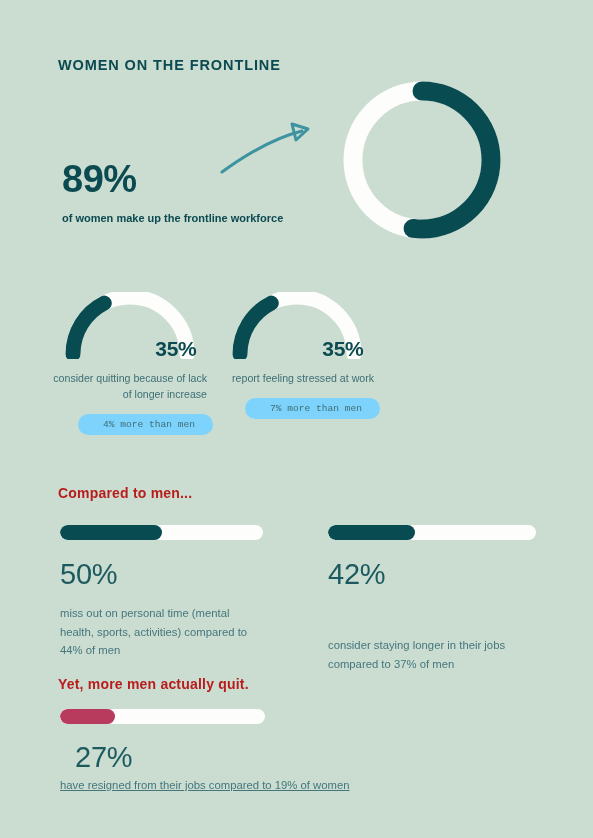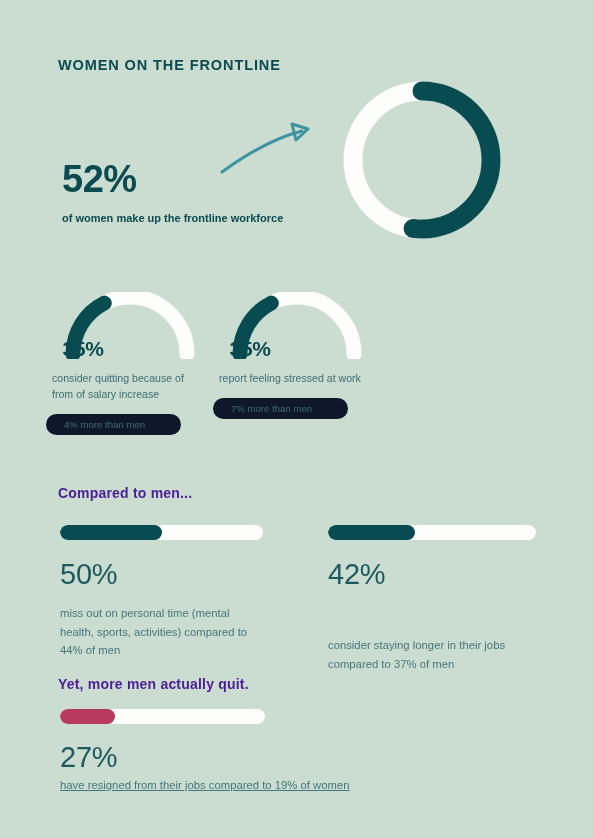--- a/index.html
+++ b/index.html
@@ -31,45 +31,46 @@
   }
 
   
   .arrow { position:absolute; left:218px; top:122px; }
 
   
   .donut { position:absolute; left:337px; top:72px; }
 
   
   .gauges { position:absolute; left:0; top:292px; width:593px; height:145px; }
-  .gauge-cell { position:absolute; width:167px; text-align:left; }
+  .gauge-cell { position:absolute; width:167px; text-align:right; }
   .gauge-cell.g0 { left:46px; }
   .gauge-cell.g1 { left:213px; }
   .gauge-cell.g2 { left:379px; }
   .gauge-arcwrap { position:relative; width:134px; height:67px; margin:0 auto; }
   .gauge-arcwrap svg { display:block; }
   .gauge-val {
     position:absolute; left:0; right:0; bottom:-2px;
     font-size:21px; font-weight:bold; color:#0B4A51;
     letter-spacing:-0.3px;
   }
   .gauge-cap {
     margin-top:12px; font-size:10.6px; color:#3E6E75;
     line-height:1.5; padding:0 6px;
   }
   .gauge-pill {
     display:inline-block; margin-top:11px;
-    background:#0f172a; border-radius:11px;
+    background:#7dd3fc; border-radius:11px;
     padding:5px 18px; font-size:9.6px; color:#3E6E75;
     min-width:135px;
+    font-family:Liberation Mono, monospace;
   }
 
   
   .sec-head {
-    position:absolute; font-size:14px; font-weight:bold; color:#4c1d95;
+    position:absolute; font-size:14px; font-weight:bold; color:#b91c1c;
     letter-spacing:0.2px;
   }
   .sec-head.h1 { left:58px; top:485px; }
   .sec-head.h2 { left:58px; top:676px; }
 
   .bar {
     position:absolute; height:15px; border-radius:8px;
     background:#FDFDFB; overflow:hidden;
   }
   .bar > span {
@@ -78,37 +79,37 @@
   .bar.b1 { left:60px; top:525px; width:203px; }
   .bar.b2 { left:328px; top:525px; width:208px; }
   .bar.b3 { left:60px; top:709px; width:205px; }
 
   .big-pct {
     position:absolute; font-size:29px; font-weight:300;
     color:#1D5A60; letter-spacing:-0.2px;
   }
   .big-pct.p1 { left:60px; top:558px; }
   .big-pct.p2 { left:328px; top:558px; }
-  .big-pct.p3 { left:60px; top:741px; }
+  .big-pct.p3 { left:75px; top:741px; }
 
   .body-txt {
     position:absolute; font-size:11.3px; color:#45767C; line-height:1.65;
   }
   .body-txt.t1 { left:60px; top:596px; width:205px;margin-top:8px; }
   .body-txt.t2 { left:328px; top:596px; width:215px;margin-top:40px; }
   .body-txt.t3 { left:60px; top:776px; width:330px;text-decoration:underline; }
 </style>
 </head>
 <body>
 
 <div class="page">
 
   <div class="title">WOMEN ON THE FRONTLINE</div>
 
-  <div class="hero-pct">52%</div>
+  <div class="hero-pct">89%</div>
   <div class="hero-sub">of women make up the frontline workforce</div>
 
   <div class="arrow">
     <svg width="98" height="56" viewBox="0 0 98 56">
       <path d="M4 50 C 26 34, 56 16, 84 9" fill="none" stroke="#3D93A0" stroke-width="3" stroke-linecap="round"></path>
       <path d="M74 2 L90 7 L78 18 Z" fill="none" stroke="#3D93A0" stroke-width="3" stroke-linejoin="round" stroke-linecap="round"></path>
     </svg>
   </div>
 
   <div class="donut">
@@ -121,21 +122,21 @@
   <div class="gauges">
 
     <div class="gauge-cell g0">
       <div class="gauge-arcwrap">
         <svg width="134" height="67" viewBox="0 0 134 67">
           <path d="M10 62 A 57 57 0 0 1 124 62" fill="none" stroke="#FDFDFB" stroke-width="15" stroke-linecap="round"></path>
           <path id="g0-arc" d="M10 62 A 57 57 0 0 1 124 62" fill="none" stroke="#084C52" stroke-width="15" stroke-linecap="round" stroke-dasharray="62.68359222412109 179.09597778320312"></path>
         </svg>
         <div class="gauge-val">35%</div>
       </div>
-      <div class="gauge-cap">consider quitting because of from of salary increase</div>
+      <div class="gauge-cap">consider quitting because of lack of longer increase</div>
       <div class="gauge-pill">4% more than men</div>
     </div>
 
     <div class="gauge-cell g1">
       <div class="gauge-arcwrap">
         <svg width="134" height="67" viewBox="0 0 134 67">
           <path d="M10 62 A 57 57 0 0 1 124 62" fill="none" stroke="#FDFDFB" stroke-width="15" stroke-linecap="round"></path>
           <path id="g1-arc" d="M10 62 A 57 57 0 0 1 124 62" fill="none" stroke="#084C52" stroke-width="15" stroke-linecap="round" stroke-dasharray="62.68359222412109 179.09597778320312"></path>
         </svg>
         <div class="gauge-val">35%</div>

